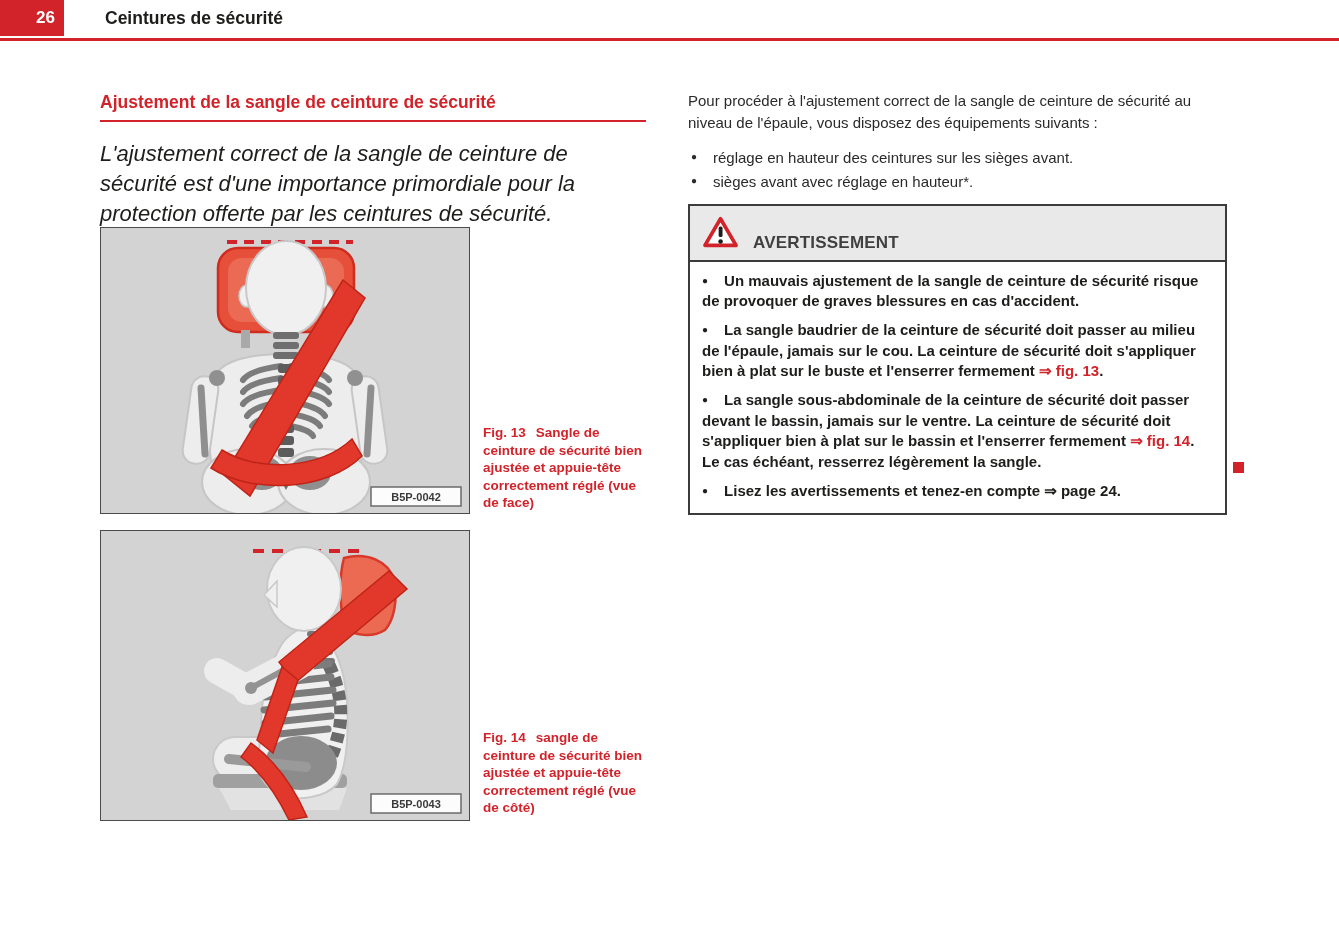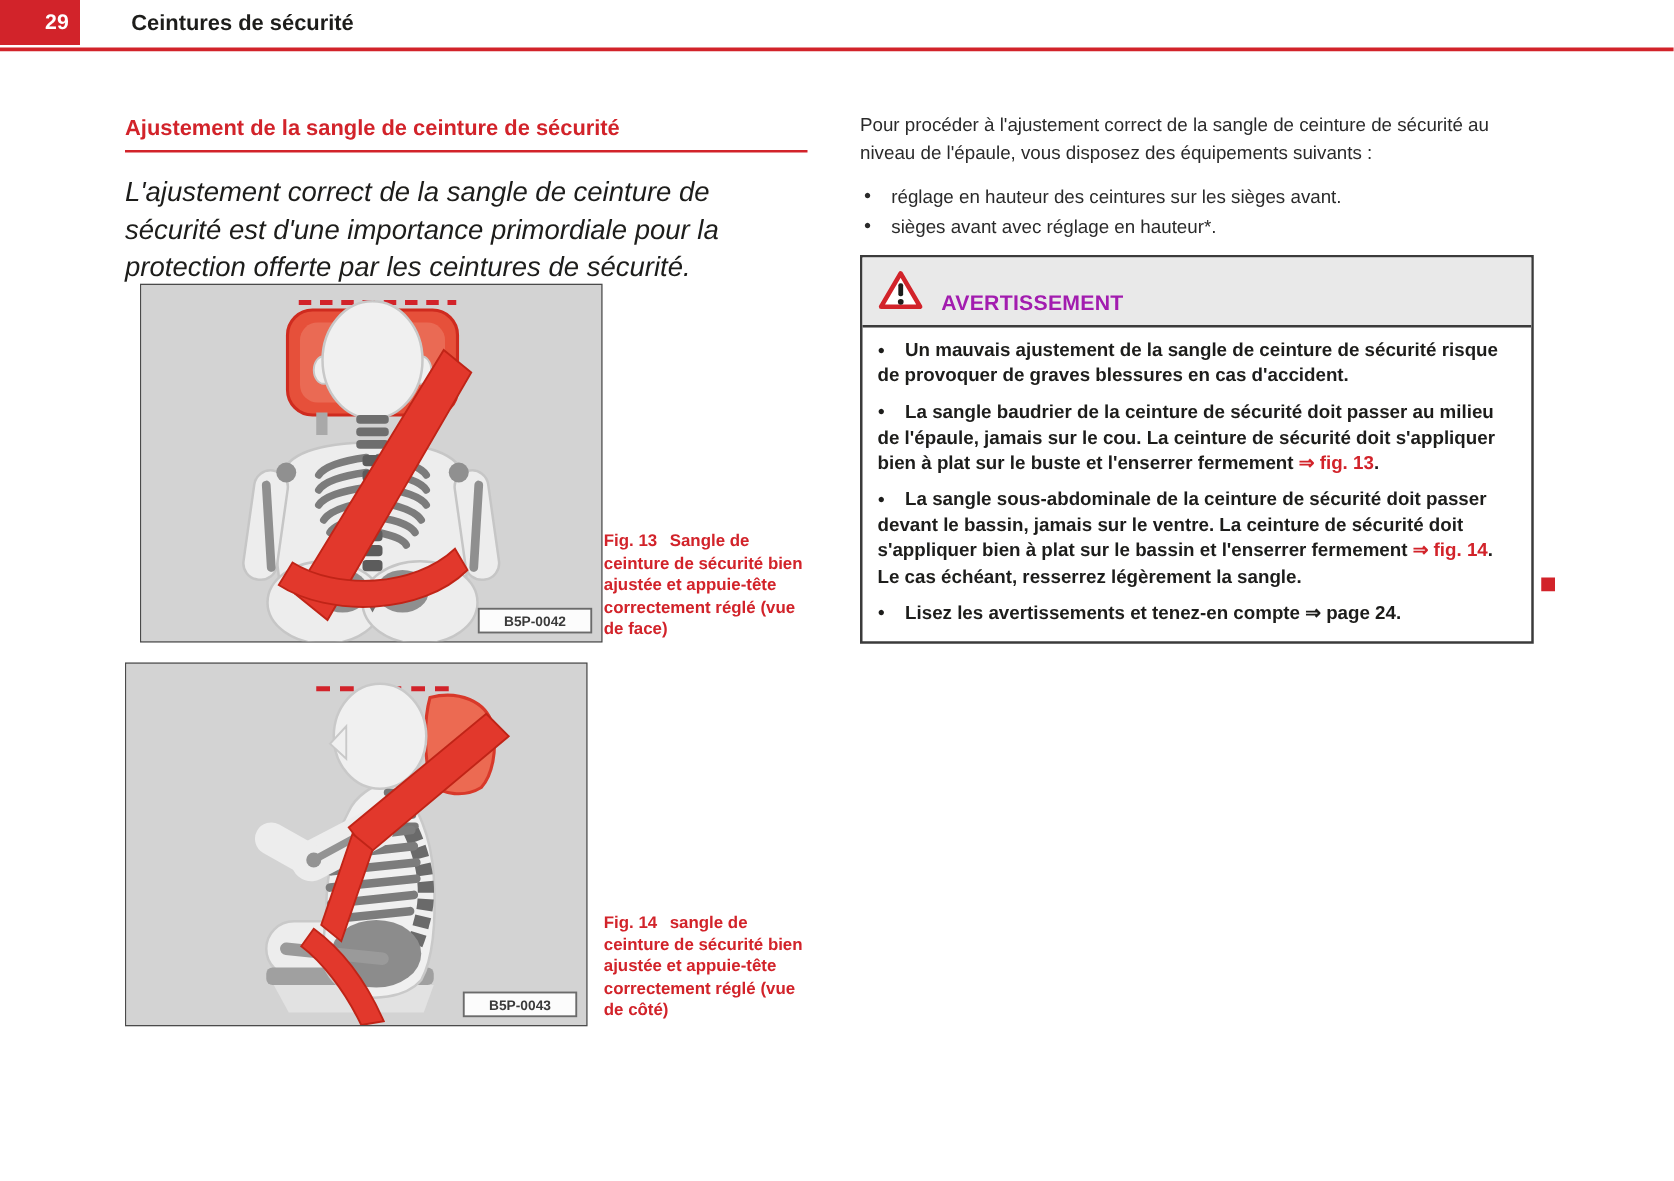--- a/index.html
+++ b/index.html
@@ -14,55 +14,55 @@
   .header-rule { position:absolute; left:0; top:38px; width:1339px; height:3px; background:#d2232a; }
 
   
   .left-col { position:absolute; left:100px; top:92px; width:546px; }
   .section-title { font-size:17.5px; font-weight:bold; color:#d2232a; padding-bottom:7px;
     border-bottom:2px solid #d2232a; }
   .lead-italic { margin-top:17px; font-style:italic; font-size:22px; line-height:1.36; color:#1d1d1b; }
 
   .fig { position:absolute; background:#d3d3d3; border:1px solid #4a4a4a; }
   .fig svg { display:block; width:100%; height:100%; }
-  .fig13 { left:112px; top:227px; width:370px; height:287px; }
+  .fig13 { left:100px; top:227px; width:370px; height:287px; }
   .fig14 { left:100px; top:530px; width:370px; height:291px; }
 
   .caption { position:absolute; width:170px; color:#d2232a; font-weight:bold; font-size:13.5px; line-height:1.3; }
   .cap13 { left:483px; top:424px; }
   .cap14 { left:483px; top:729px; }
   .cap-label { margin-right:10px; }
 
   
   .right-col { position:absolute; left:688px; top:90px; width:539px; }
   .body-text { font-size:15px; line-height:1.45; color:#2a2a2a; }
   .equip-list { list-style:none; margin-top:15px; }
   .equip-list li { position:relative; padding-left:25px; margin-bottom:7px; font-size:15px; color:#2a2a2a; }
   .equip-list li::before { content:"\25CF"; position:absolute; left:3px; top:2px; font-size:10px; color:#2a2a2a; }
 
   .warning-box { margin-top:14px; border:2px solid #3b3b3b; background:#ffffff; }
   .warning-header { display:flex; align-items:center; gap:14px; background:#e9e9e9;
     border-bottom:2px solid #3b3b3b; padding:7px 12px; }
   .warn-tri { width:37px; height:33px; flex:0 0 auto; }
-  .warning-title { font-weight:bold; font-size:17px; color:#a21caf; letter-spacing:0.2px;margin-top:20px; }
+  .warning-title { font-weight:bold; font-size:17px; color:#404040; letter-spacing:0.2px;margin-top:20px; }
   .warning-body { padding:9px 12px 10px 12px; }
   .warn-item { font-weight:bold; font-size:15px; line-height:1.38; color:#1d1d1b; margin-bottom:8px; }
   .warn-item:last-child { margin-bottom:2px; }
   .warn-item::before { content:"\25CF"; font-size:10px; vertical-align:2px; margin-right:16px; }
   .ref { color:#d2232a; cursor:pointer; }
 
   .section-end { position:absolute; left:1233px; top:462px; width:11px; height:11px; background:#d2232a; }
 </style>
 </head>
 <body>
 
 <div class="page">
 
   <div class="pagenum-box">
-    <span>29</span>
+    <span>26</span>
   </div>
   <div class="header-title">Ceintures de sécurité</div>
   <div class="header-rule"></div>
 
   <section class="left-col">
     <h2 class="section-title">Ajustement de la sangle de ceinture de sécurité</h2>
     <p class="lead-italic">L'ajustement correct de la sangle de ceinture de sécurité est d'une importance primordiale pour la protection offerte par les ceintures de sécurité.</p>
   </section>
 
   <figure class="fig fig13">

